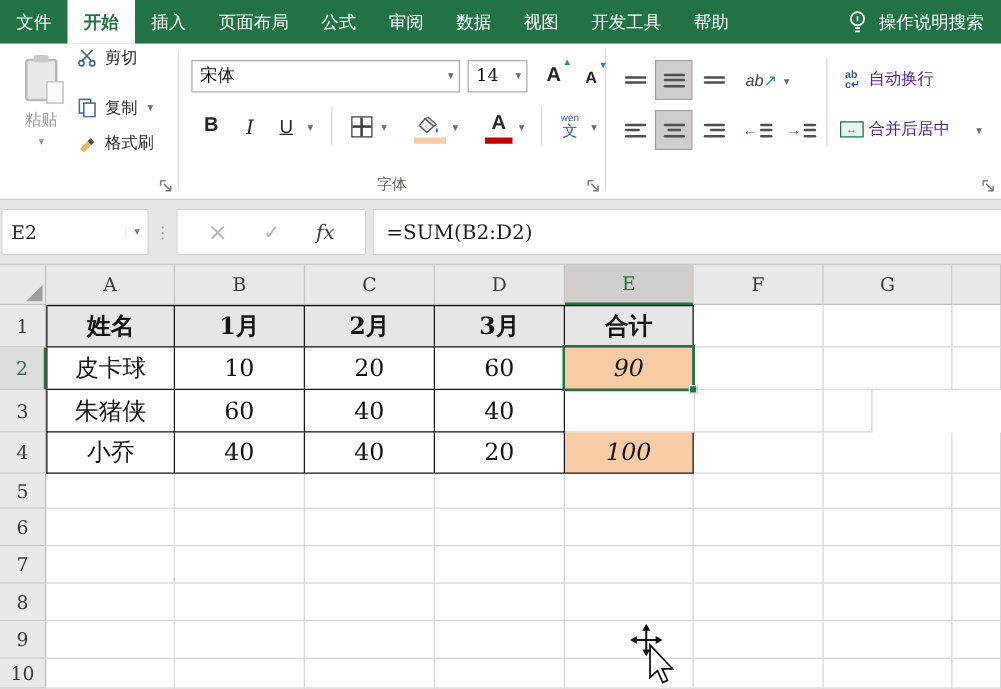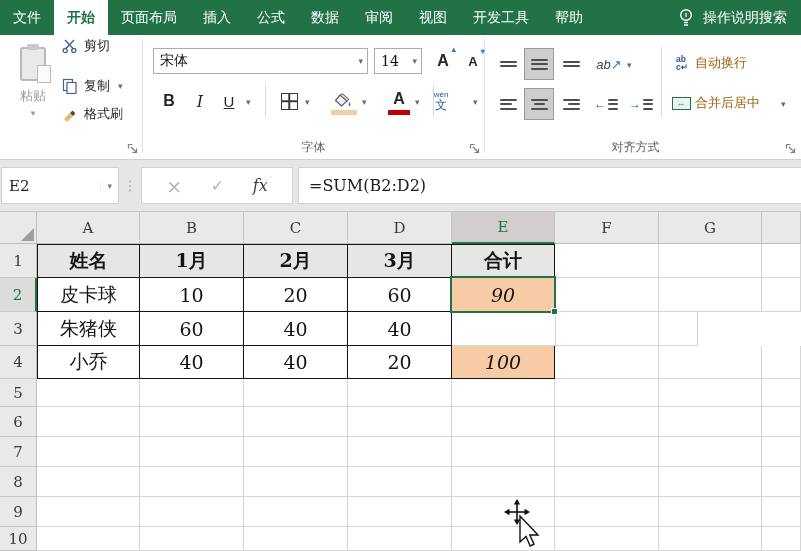--- a/index.html
+++ b/index.html
@@ -50,21 +50,21 @@
   .border-grid { width: 17px; height: 17px; border: 1.5px solid #3b3b3b; position: relative; }
   .border-grid::before { content: ""; position: absolute; left: 50%; top: 0; bottom: 0; width: 1.5px; background: #3b3b3b; transform: translateX(-50%); }
   .border-grid::after { content: ""; position: absolute; top: 50%; left: 0; right: 0; height: 1.5px; background: #3b3b3b; transform: translateY(-50%); }
   .color-bar { position: absolute; left: 2px; right: 2px; bottom: 2px; height: 5px; }
   .pinyin { display: flex; flex-direction: column; align-items: center; line-height: 1; color: #2b579a; }
   .pinyin .py { font-size: 8px; }
   .pinyin .hz { font-size: 12px; }
   
   .bars { display: flex; flex-direction: column; gap: 2.5px; }
   .bars i { display: block; height: 2px; background: #4f4f4f; border-radius: 1px; }
-  .lab13 { font-size: 13px; color: #a16207; white-space: nowrap; }
+  .lab13 { font-size: 13px; color: #4c1d95; white-space: nowrap; }
   .merge-ico { width: 19px; height: 13px; border: 1.5px solid #217346; display: flex; align-items: center; justify-content: center; font-size: 9px; color: #2b7cd3; background: #eaf3ee; }
   .wrap-ico { display: flex; flex-direction: column; line-height: 1; color: #2b579a; font-size: 8.5px; font-weight: 700; }
   .indent-ico { display: flex; align-items: center; gap: 2px; }
   .indent-ico .arr { color: #217346; font-size: 12px; font-weight: 700; }
   .orient { font-size: 13px; color: #444; font-style: italic; }
   .orient .arr { color: #2b7cd3; font-style: normal; }
   
   .formula-row { height: 52px; background: #e6e6e6; border-bottom: 1px solid #c9c9c9; display: flex; align-items: center; font-family: "DejaVu Serif", "Liberation Serif", serif; }
   .name-box { margin-left: 1px; width: 118px; height: 37px; background: #fff; border: 1px solid #d2d2d2; display: flex; align-items: center; font-size: 15px; color: #222; padding-left: 7px; }
   .name-box .caret { margin-left: auto; font-size: 9px; color: #7c7c7c; padding: 0 6px; border-left: 1px solid #eee; }
@@ -95,25 +95,25 @@
 </style>
 </head>
 <body>
 
 <div class="app">
 
   <div class="tabbar">
     <div id="tabs" style="display:flex">
         <div class="tab">文件</div>
         <div class="tab active">开始</div>
+        <div class="tab">插入</div>
         <div class="tab">页面布局</div>
-        <div class="tab">插入</div>
         <div class="tab">公式</div>
+        <div class="tab">审阅</div>
         <div class="tab">数据</div>
-        <div class="tab">审阅</div>
         <div class="tab">视图</div>
         <div class="tab">开发工具</div>
         <div class="tab">帮助</div>
       </div>
     <div class="tabbar-right">
       <svg class="bulb" viewBox="0 0 16 22">
         <circle cx="8" cy="8" r="5.3" fill="none" stroke="#fff" stroke-width="1.4"></circle>
         <line x1="6" y1="15.5" x2="10" y2="15.5" stroke="#fff" stroke-width="1.4"></line>
         <line x1="6" y1="18" x2="10" y2="18" stroke="#fff" stroke-width="1.4"></line>
         <line x1="8" y1="6" x2="8" y2="10" stroke="#fff" stroke-width="1.2"></line>
@@ -198,21 +198,21 @@
         </svg>
         <span class="color-bar" style="background:var(--sumfill,#f6cba6)"></span>
       </div>
       <span class="caret-s" style="left:219px;top:62px">▾</span>
       <div class="rbtn" style="left:243px;top:50px;width:26px;height:32px">
         <span style="font-weight:700;font-size:16px;margin-bottom:5px">A</span>
         <span class="color-bar" style="background:#C00000"></span>
       </div>
       <span class="caret-s" style="left:272px;top:62px">▾</span>
       <div class="vsep" style="left:290px;top:50px;height:32px"></div>
-      <div class="rbtn" style="left:283px;top:50px;width:30px;height:32px">
+      <div class="rbtn" style="left:298px;top:50px;width:30px;height:32px">
         <span class="pinyin">
           <span class="py">wén</span>
           <span class="hz">文</span>
         </span>
       </div>
       <span class="caret-s" style="left:330px;top:62px">▾</span>
       <div class="group-label" style="right:0">字体</div>
       <svg class="launcher" viewBox="0 0 11 11">
         <path d="M1.5 1.5 h4 M1.5 1.5 v4 M4 4 l5 5 M9.5 5.5 v4 h-4" fill="none" stroke="#7b7b7b" stroke-width="1.2"></path>
       </svg>
@@ -290,21 +290,20 @@
             <i style="width:10px"></i>
           </span>
       </div>
       <div class="rbtn" style="left:184px;top:54px;width:24px;height:28px">
         <span class="merge-ico">↔</span>
       </div>
       <div class="rbtn lab13" style="left:210px;top:54px;height:28px">
         <span>合并后居中</span>
       </div>
       <span class="caret-s" style="left:296px;top:64px">▾</span>
-      <div class="group-label">对齐方式</div>
       <svg class="launcher" viewBox="0 0 11 11">
         <path d="M1.5 1.5 h4 M1.5 1.5 v4 M4 4 l5 5 M9.5 5.5 v4 h-4" fill="none" stroke="#7b7b7b" stroke-width="1.2"></path>
       </svg>
     </div>
   </div>
 
   <div class="formula-row">
     <div class="name-box">
       <span>E2</span>
       <span class="caret">▾</span>

